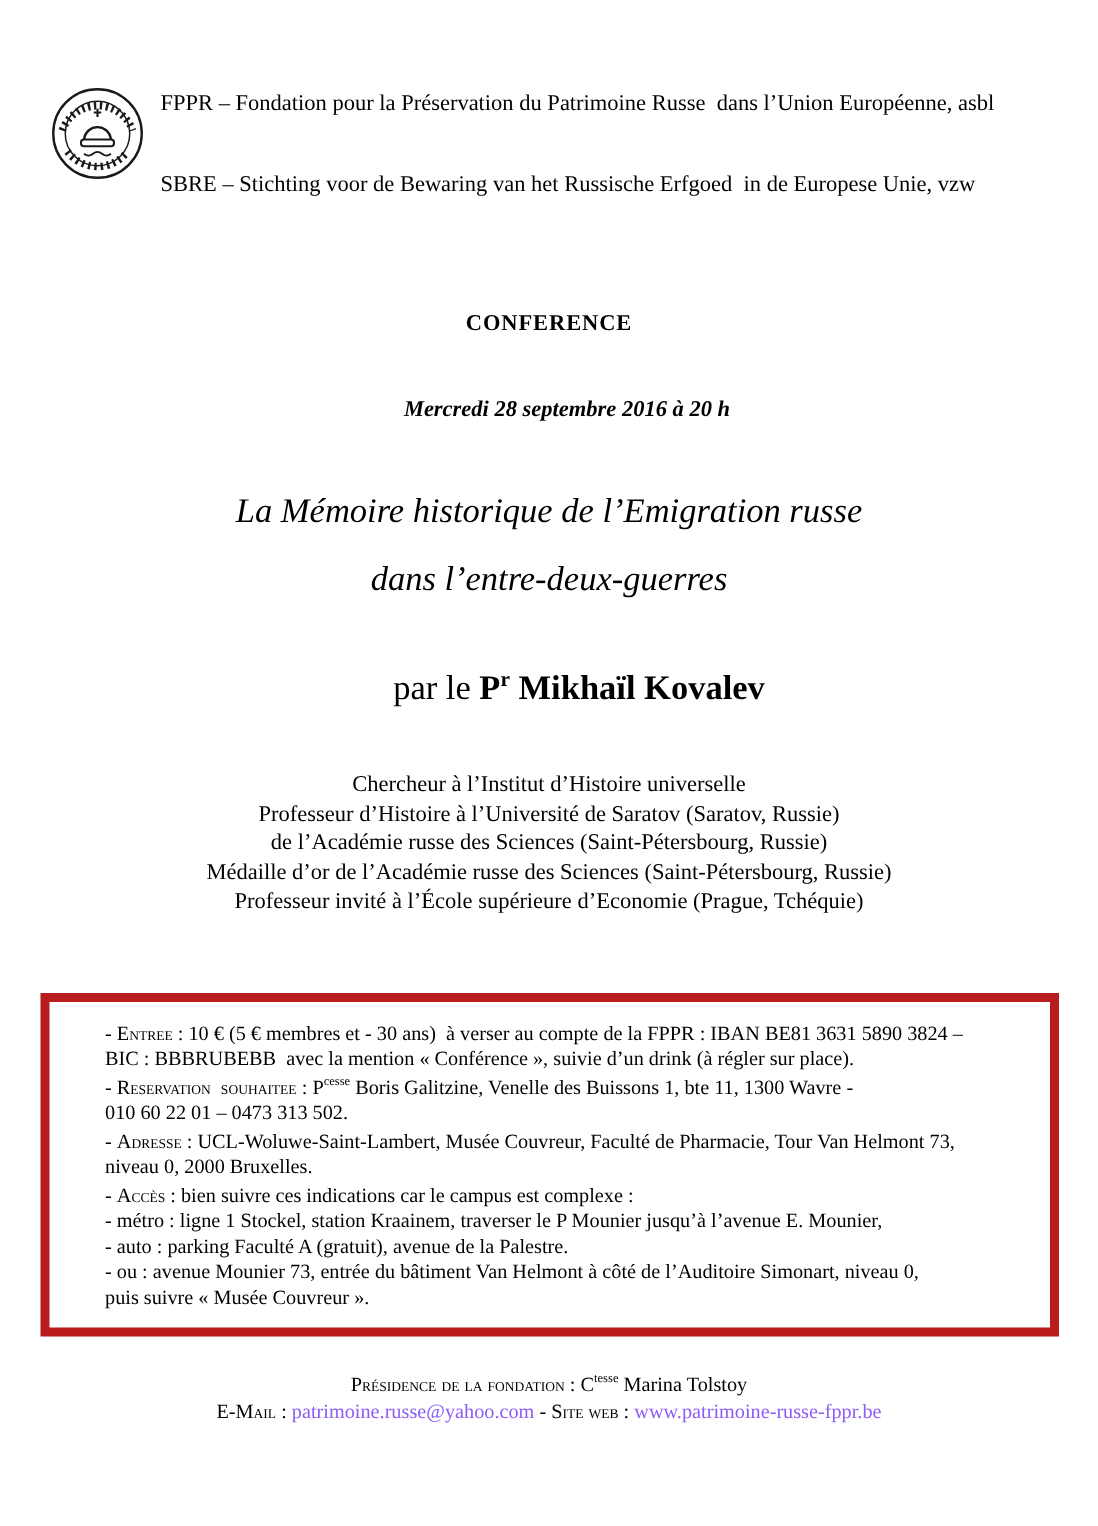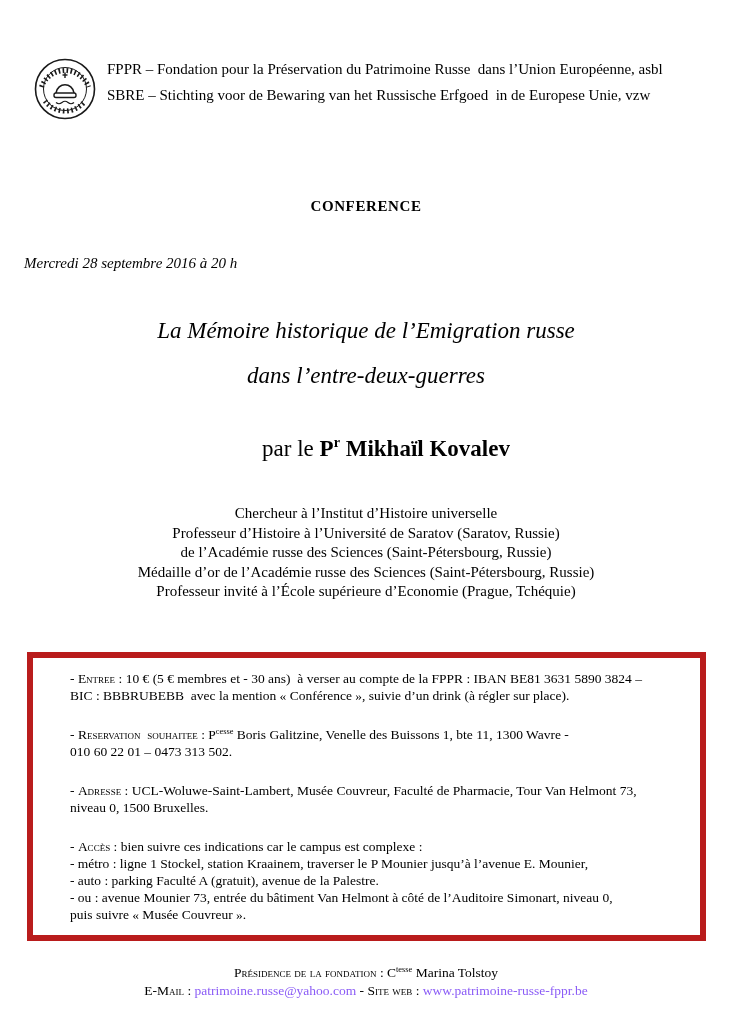--- a/index.html
+++ b/index.html
@@ -7,40 +7,40 @@
     width:732px;height:1017px;background:#ffffff;color:#000;
     font-family:"Liberation Serif", serif;overflow:hidden;
   }
   .page{position:relative;width:732px;height:857px;}
 
   .header{display:flex;align-items:flex-start;padding:56px 8px 0 33px;}
   .logo-wrap{width:64px;height:66px;flex:0 0 64px;margin-right:10px;}
   .logo-wrap svg{display:block;width:64px;height:66px;}
   .org{padding-top:4px;min-width:0;}
   .org p{font-size:15px;line-height:18px;margin:0;white-space:pre-wrap;}
-  .org p + p{margin-top:8px;}
+  .org p + p{margin-top:36px;}
 
   .conference{margin-top:76px;text-align:center;font-size:15px;font-weight:bold;letter-spacing:0.6px;}
-  .date{margin-top:40px;text-align:left;font-size:15px;font-weight:normal;font-style:italic;padding-left:24px;}
+  .date{margin-top:40px;text-align:center;font-size:15px;font-weight:bold;font-style:italic;padding-left:24px;}
 
   .main-title{margin-top:36px;text-align:center;font-size:23px;font-style:italic;line-height:45px;}
 
   .speaker{margin-top:36px;text-align:center;font-size:23px;line-height:30px;padding-left:40px;}
   .speaker .b{font-weight:bold;}
   sup{font-size:0.62em;vertical-align:super;line-height:0;}
 
   .credentials{margin-top:40px;text-align:center;font-size:15px;line-height:19.5px;}
   .credentials p{margin:0;}
 
   .info-box{
     margin:50px 26px 0 27px;border:6px solid #b91c1c;
     padding:12px 14px 12px 37px;font-size:13.5px;line-height:17px;
   }
   .info-box p{margin:0;white-space:pre-wrap;}
-  .item + .item{margin-top:22px;}
+  .item + .item{margin-top:2px;}
   .cont{margin-left:13px;}
   .sub{margin-left:13px;}
   .sc{font-variant:small-caps;}
 
   .footer{margin-top:23px;text-align:center;font-size:13.5px;line-height:18px;}
   .footer p{margin:0;white-space:pre-wrap;}
   .link{color:#8b5cf6;cursor:pointer;}
 </style>
 </head>
 <body>
@@ -93,21 +93,21 @@
       <p class="cont">BIC : BBBRUBEBB  avec la mention « Conférence », suivie d’un drink (à régler sur place).</p>
     </div>
 
     <div class="item">
       <p><span>- </span><span class="sc">Reservation  souhaitee</span><span> : P</span><sup>cesse</sup><span> Boris Galitzine, Venelle des Buissons 1, bte 11, 1300 Wavre -</span></p>
       <p class="cont">010 60 22 01 – 0473 313 502.</p>
     </div>
 
     <div class="item">
       <p><span>- </span><span class="sc">Adresse</span><span> : UCL-Woluwe-Saint-Lambert, Musée Couvreur, Faculté de Pharmacie, Tour Van Helmont 73,</span></p>
-      <p class="cont">niveau 0, 1500 Bruxelles.</p>
+      <p class="cont">niveau 0, 2000 Bruxelles.</p>
     </div>
 
     <div class="item">
       <p><span>- </span><span class="sc">Accès</span><span> : bien suivre ces indications car le campus est complexe :</span></p>
       <p class="sub">- métro : ligne 1 Stockel, station Kraainem, traverser le P Mounier jusqu’à l’avenue E. Mounier,</p>
       <p class="sub">- auto : parking Faculté A (gratuit), avenue de la Palestre.</p>
       <p class="sub">- ou : avenue Mounier 73, entrée du bâtiment Van Helmont à côté de l’Auditoire Simonart, niveau 0,</p>
       <p class="sub">puis suivre « Musée Couvreur ».</p>
     </div>
 

